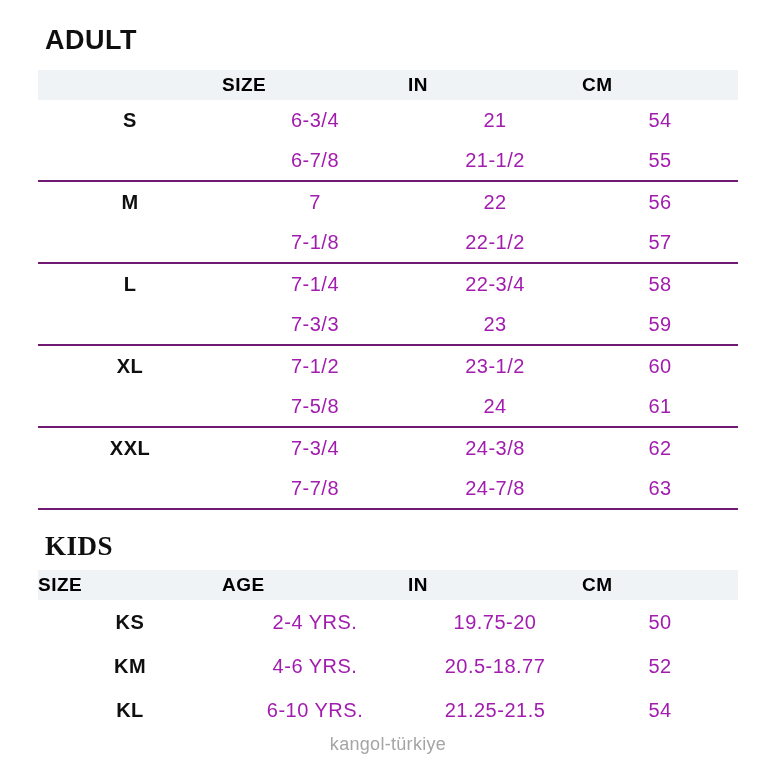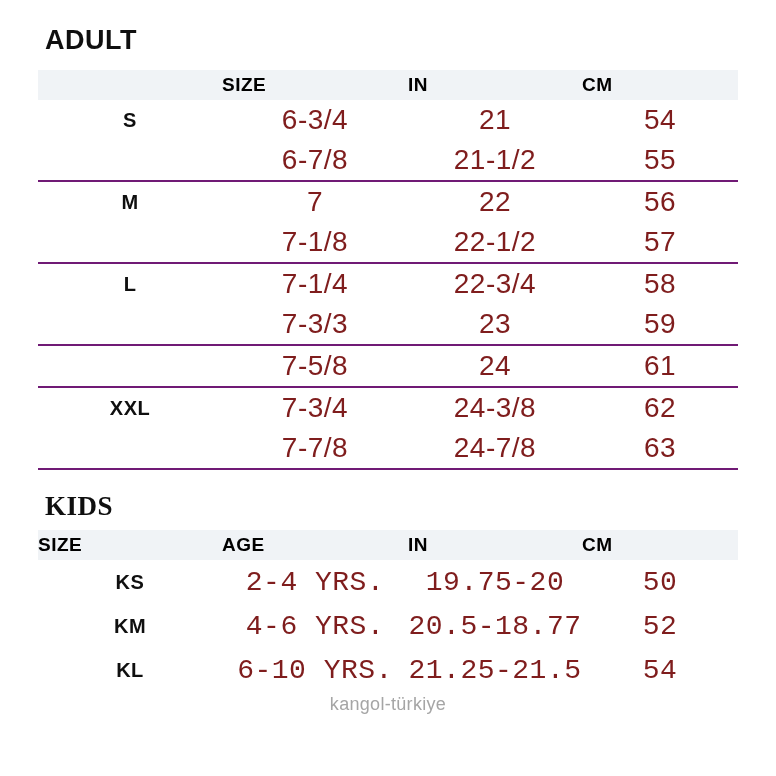--- a/index.html
+++ b/index.html
@@ -48,26 +48,26 @@
     padding: 0;
   }
 
   tbody td, tbody th {
     text-align: center;
     vertical-align: middle;
     padding: 0;
   }
   tbody td {
     height: 40px;
-    font-size: 28px;
+    font-size: 20px;
     font-weight: 400;
-    color: #7f1d1d;
-    letter-spacing: 0.5px;
-  }
-  table.kids tbody td { height: 44px; font-family: Liberation Mono, monospace; }
+    color: #a21caf;
+    letter-spacing: 0.5px;
+  }
+  table.kids tbody td { height: 44px; }
   tbody th.rowhdr {
     font-size: 20px;
     font-weight: 700;
     color: #0f0f0f;
     letter-spacing: 0.5px;
   }
   tr.sep > td, tr.sep > th {
     border-bottom: 2px solid #701a75;
   }
 
@@ -129,20 +129,26 @@
       <td>7-1/4</td>
       <td>22-3/4</td>
       <td>58</td>
     </tr>
     <tr class="sep">
       <th class="rowhdr"></th>
       <td>7-3/3</td>
       <td>23</td>
       <td>59</td>
     </tr>
+    <tr>
+      <th class="rowhdr">XL</th>
+      <td>7-1/2</td>
+      <td>23-1/2</td>
+      <td>60</td>
+    </tr>
     <tr class="sep">
       <th class="rowhdr"></th>
       <td>7-5/8</td>
       <td>24</td>
       <td>61</td>
     </tr>
     <tr>
       <th class="rowhdr">XXL</th>
       <td>7-3/4</td>
       <td>24-3/8</td>

